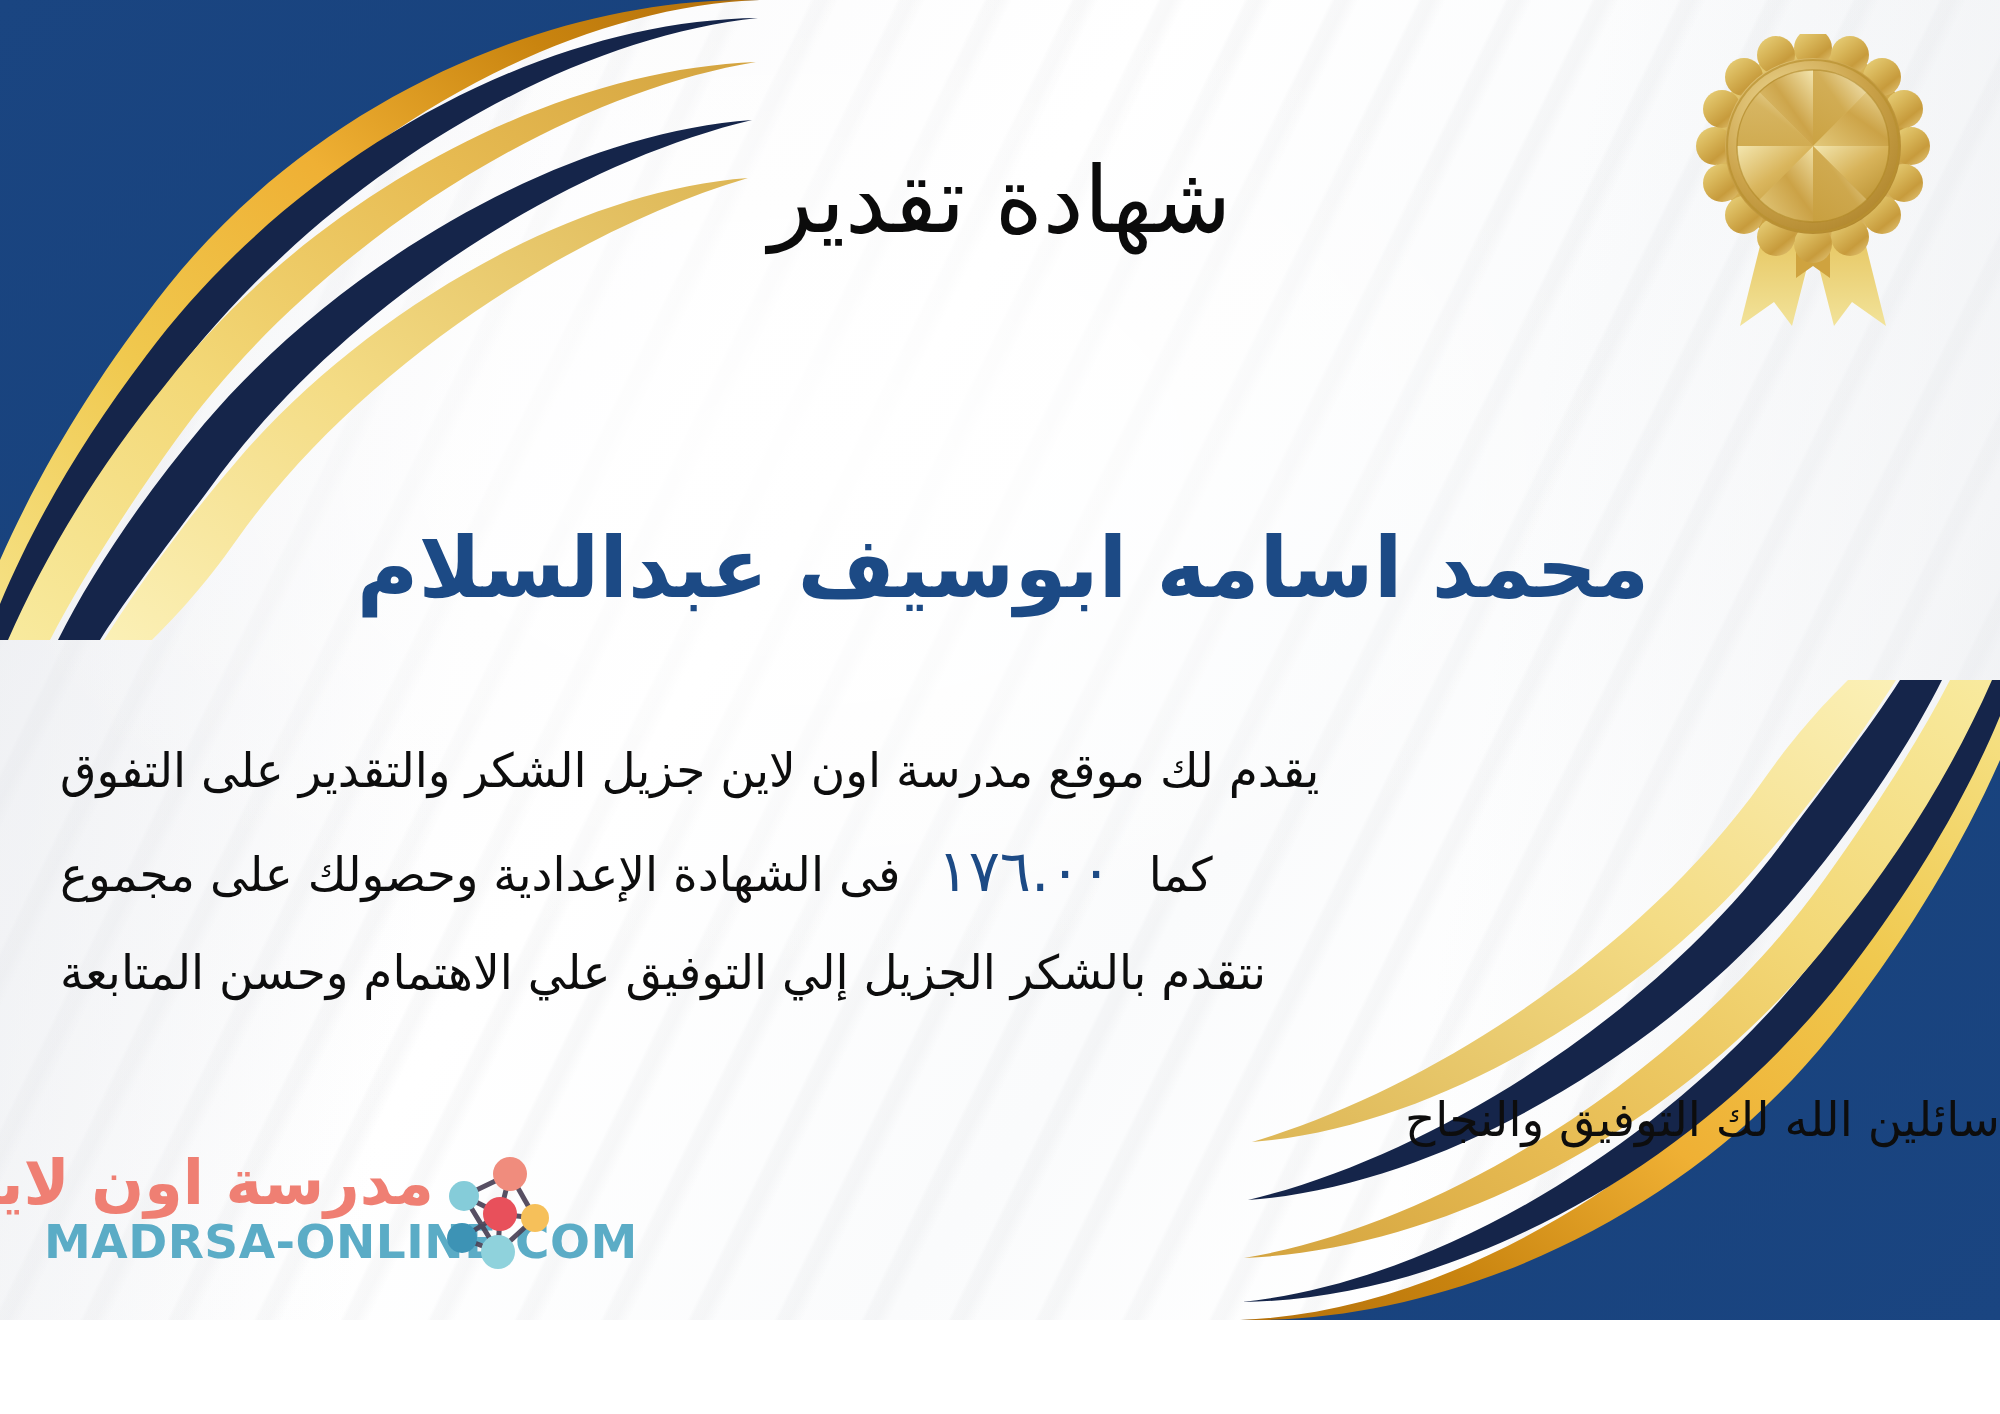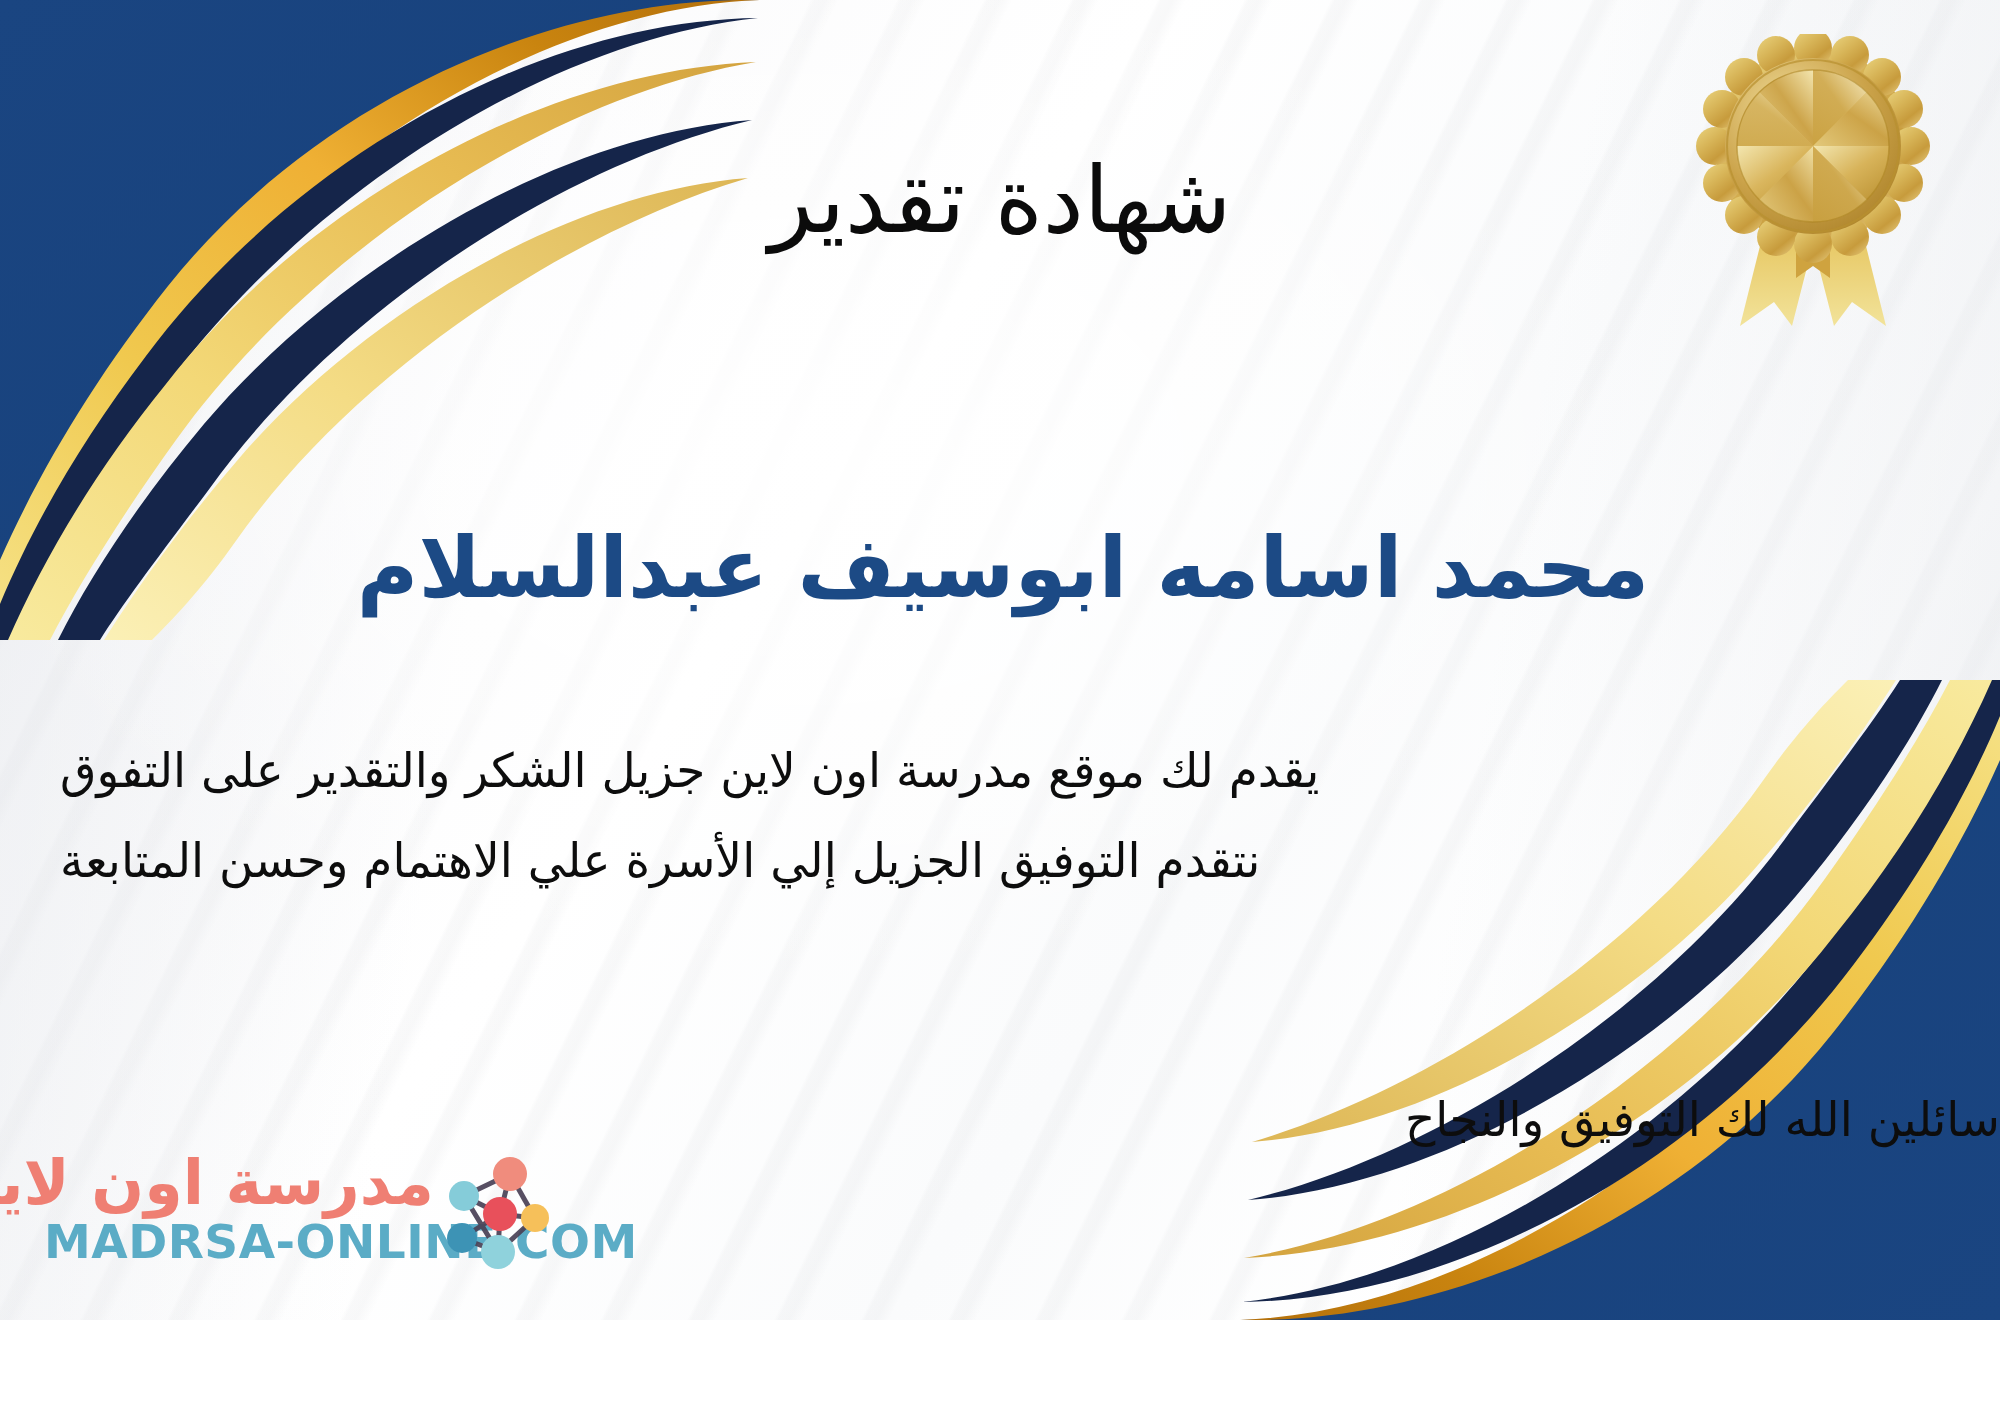--- a/index.html
+++ b/index.html
@@ -300,22 +300,27 @@
     </g>
   </svg>
 
   <div class="cert-title">شهادة تقدير</div>
 
   <div class="recipient-name">محمد اسامه ابوسيف عبدالسلام</div>
 
   <div class="body-block">
     <div class="body-line">يقدم لك موقع مدرسة اون لاين جزيل الشكر  والتقدير على التفوق</div>
 
-
-    <div class="body-line">نتقدم  التوفيق الجزيل إلي الأسرة علي الاهتمام وحسن المتابعة</div>
+    <div class="body-line">
+      <span>كما</span>
+      <span class="score-value">١٧٦.٠٠</span>
+      <span>فى الشهادة الإعدادية وحصولك على مجموع</span>
+    </div>
+
+    <div class="body-line">نتقدم  بالشكر الجزيل إلي التوفيق علي الاهتمام وحسن المتابعة</div>
   </div>
 
   <div class="closing-line">سائلين الله لك التوفيق  والنجاح</div>
 
   <div class="brand-logo">
     <div class="brand-rows">
       <div class="brand-arabic">مدرسة اون لاين</div>
       <div class="brand-domain">MADRSA-ONLINE.COM</div>
     </div>
 

